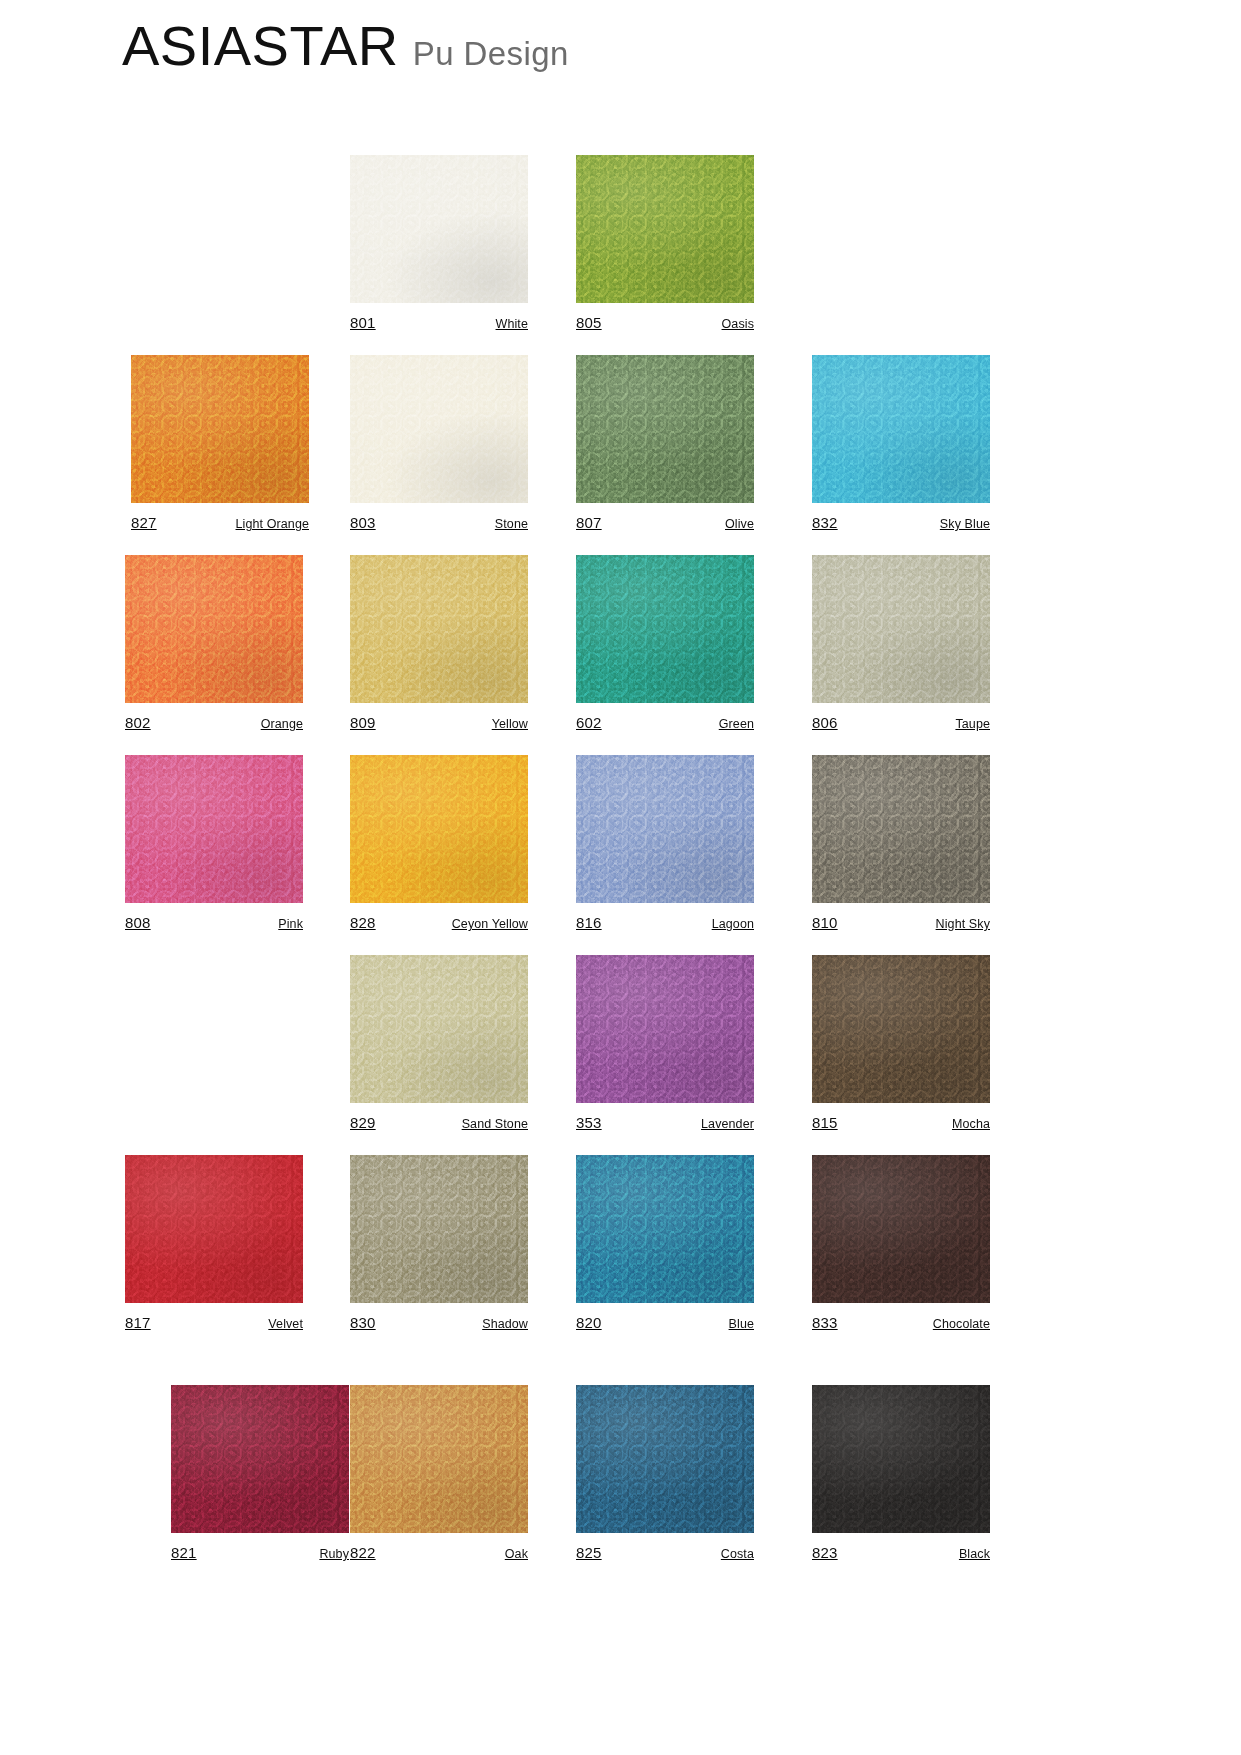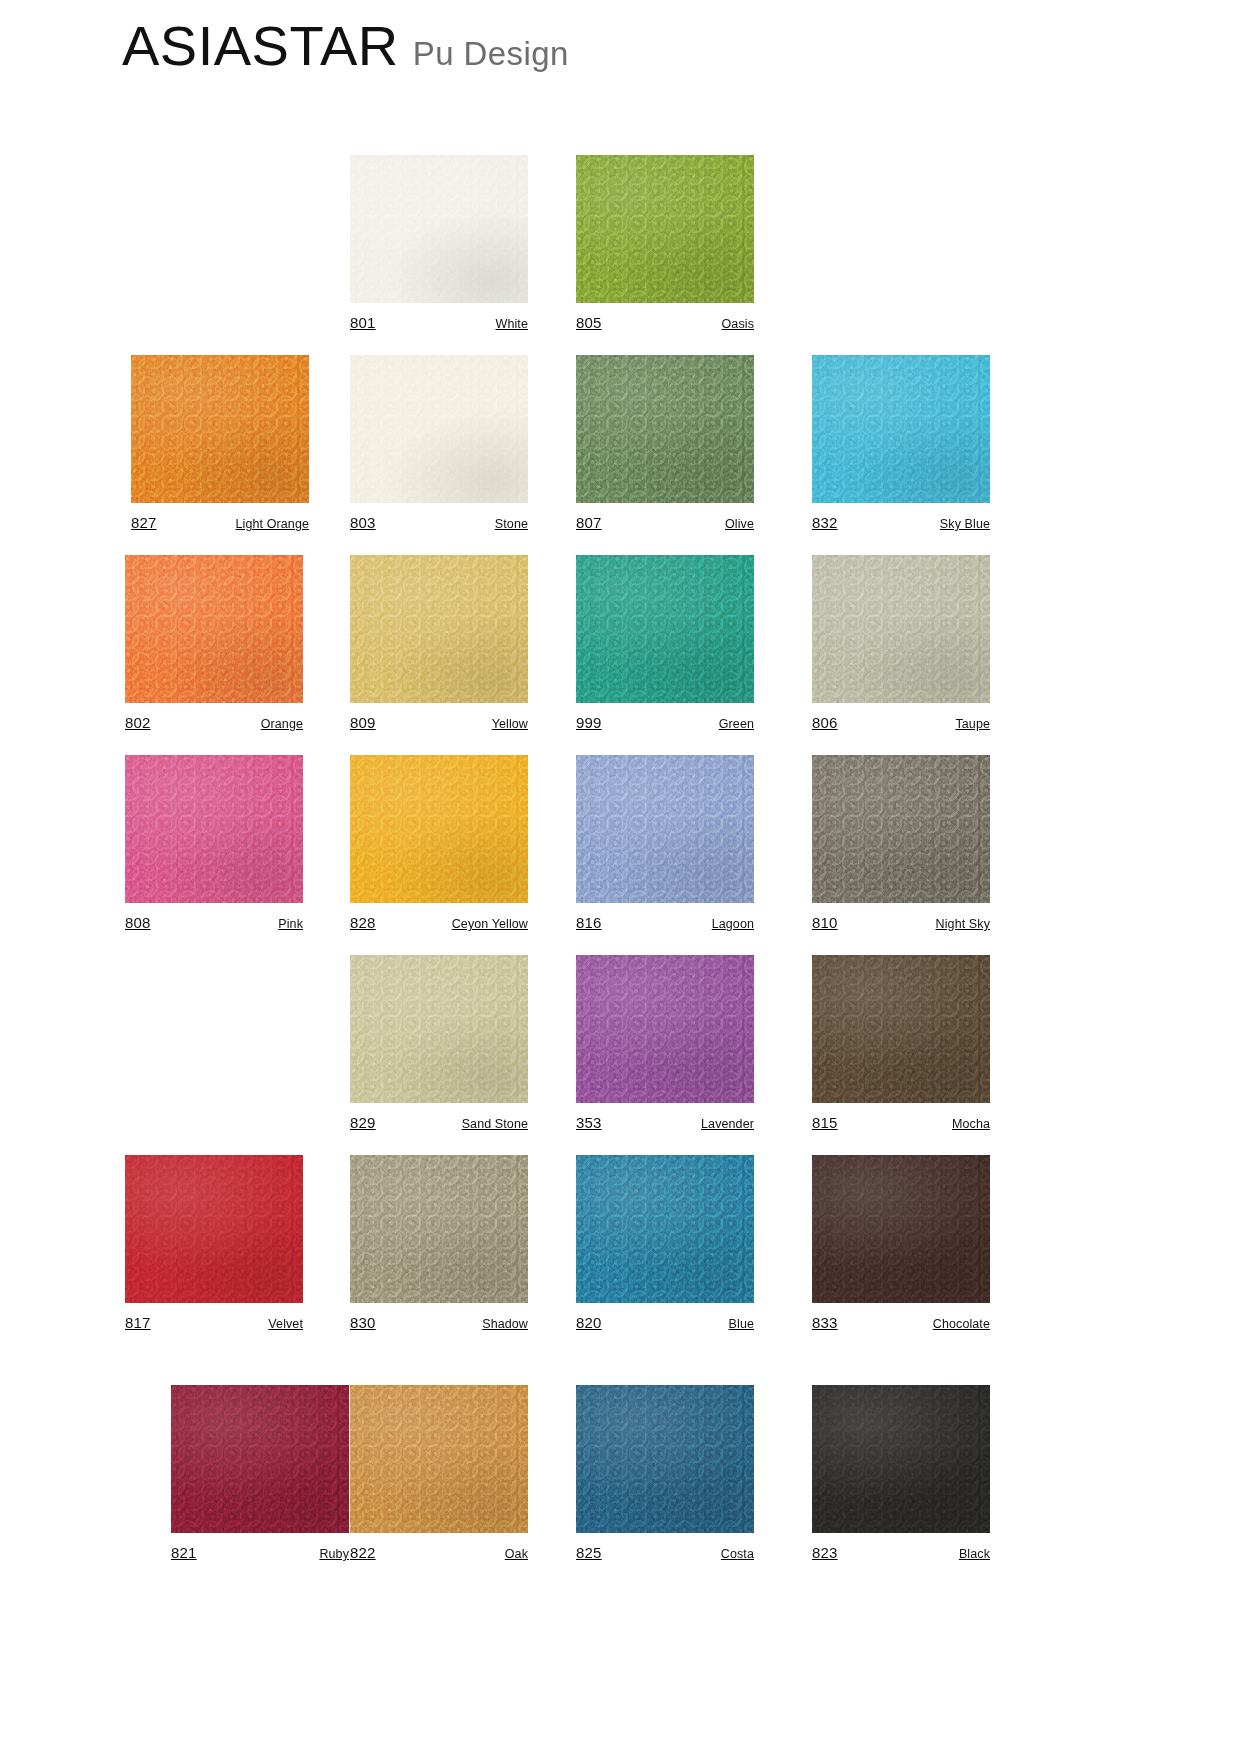--- a/index.html
+++ b/index.html
@@ -209,21 +209,21 @@
           <span class="chip-code">809</span>
           <span class="chip-name">Yellow</span>
         </div>
       </div>
       <div class="swatch-cell" style="left: 576px;">
         <div class="chip" style="background-color: rgb(43, 158, 136);">
           <div class="grain"></div>
           <div class="sheen"></div>
         </div>
         <div class="chip-label">
-          <span class="chip-code">999</span>
+          <span class="chip-code">602</span>
           <span class="chip-name">Green</span>
         </div>
       </div>
       <div class="swatch-cell" style="left: 812px;">
         <div class="chip" style="background-color: rgb(189, 188, 166);">
           <div class="grain"></div>
           <div class="sheen"></div>
         </div>
         <div class="chip-label">
           <span class="chip-code">806</span>

